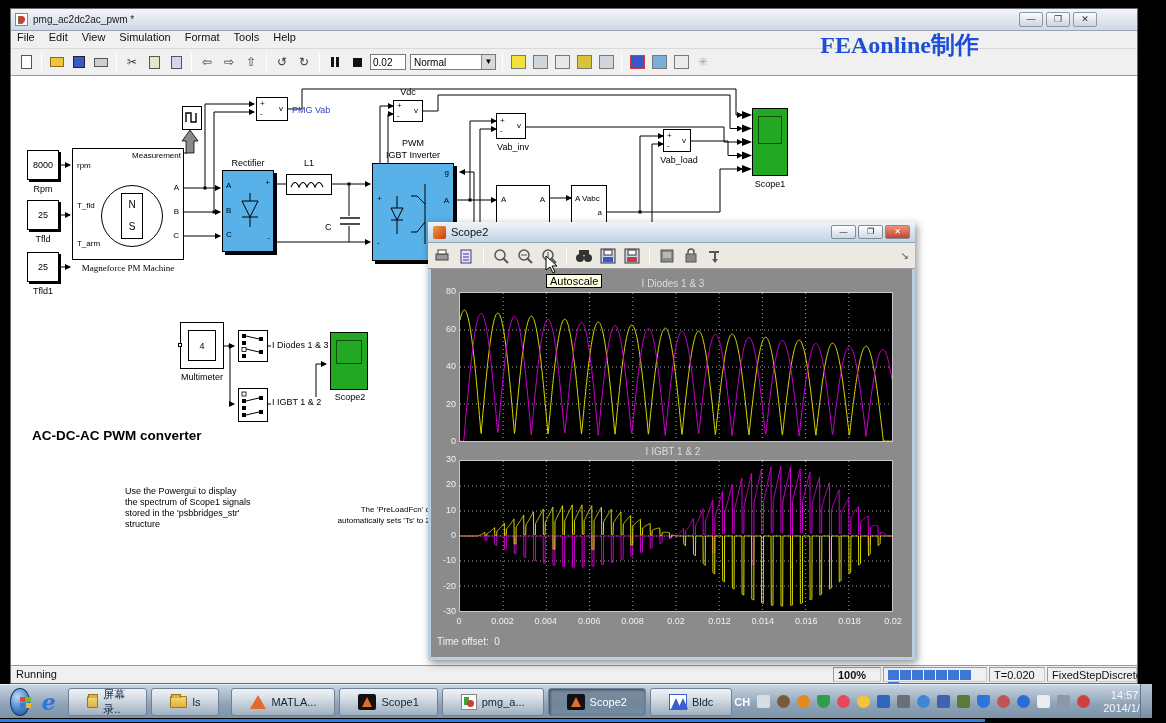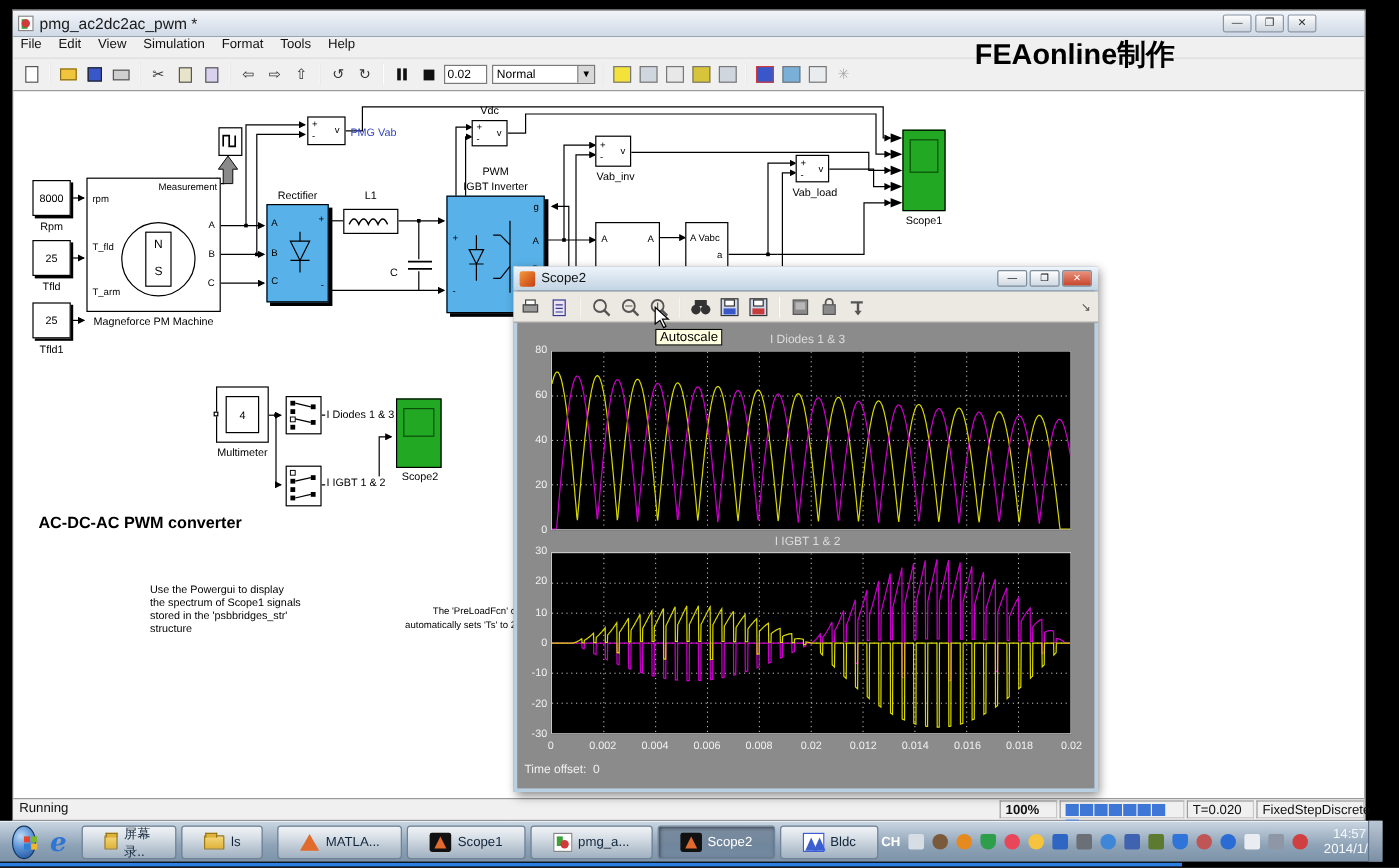--- a/index.html
+++ b/index.html
@@ -3,41 +3,41 @@
 <meta charset="utf-8">
 <style>
   html,body{margin:0;padding:0;background:#000;}
   *{box-sizing:border-box;font-family:"Liberation Sans",sans-serif;}
   .abs{position:absolute;}
   .screen{position:relative;width:1166px;height:723px;background:#000;overflow:hidden;}
 
   
   .mainwin{left:10px;top:8px;width:1128px;height:676px;background:#fff;border:1px solid #6b6b6b;}
   .titlebar{left:0;top:0;width:100%;height:22px;background:linear-gradient(#f2f5f9,#cfd9e6);display:flex;align-items:center;padding:0 4px;border-bottom:1px solid #9aa5b1;}
-  .title-text{font-size:13px;color:#1a1a1a;margin-left:5px;}
+  .title-text{font-size:10px;color:#1a1a1a;margin-left:5px;}
   .winbtns{position:absolute;right:40px;top:3px;display:flex;gap:3px;}
   .winbtn{width:24px;height:15px;background:linear-gradient(#fdfdfd,#cdd5de);border:1px solid #8a97a6;border-radius:2px;font-size:9px;line-height:13px;text-align:center;color:#333;}
   .menubar{left:0;top:22px;width:100%;height:18px;background:#f0f0f0;display:flex;align-items:flex-start;padding-left:6px;gap:14px;border-bottom:1px solid #d9d9d9;}
   .menu-item{font-size:11px;color:#111;}
   .toolbar{left:0;top:40px;width:100%;height:27px;background:#f0f0f0;display:flex;align-items:center;padding-left:6px;gap:4px;border-bottom:1px solid #9a9a9a;}
   .tbi{width:18px;height:17px;display:flex;align-items:center;justify-content:center;font-size:12px;color:#333;}
   .tbsep{width:1px;height:18px;background:#bbb;border-right:1px solid #fff;margin:0 2px;}
   .shape-page{width:11px;height:14px;background:#fff;border:1px solid #555;}
   .shape-folder{width:14px;height:10px;background:#f0c53c;border:1px solid #8a6d1a;}
   .shape-floppy{width:12px;height:12px;background:#3a57c9;border:1px solid #222;}
   .shape-printer{width:14px;height:9px;background:#cfcfcf;border:1px solid #555;}
   .shape-clip{width:11px;height:13px;background:#e8e4c9;border:1px solid #555;}
   .shape-stop{width:9px;height:9px;background:#111;}
   .pausebars{display:flex;gap:2px;}
   .pausebars i{display:block;width:3px;height:10px;background:#111;}
   .simtime{width:36px;height:16px;border:1px solid #7a7a7a;background:#fff;font-size:10px;padding:0 2px;}
   .simmode{width:86px;height:16px;border:1px solid #7a7a7a;background:#fff;font-size:10px;display:flex;align-items:center;justify-content:space-between;padding-left:3px;font-family:"Liberation Mono",monospace;}
   .ddarrow{width:14px;height:14px;background:#d8d8d8;border-left:1px solid #888;font-size:8px;text-align:center;line-height:14px;}
   .cicon{width:15px;height:14px;border:1px solid #777;}
-  .watermark{right:158px;top:20px;font-family:Liberation Sans, sans-serif;font-size:24px;font-weight:bold;color:#000000;z-index:30;}
+  .watermark{right:158px;top:20px;font-family:Liberation Serif, serif;font-size:24px;font-weight:bold;color:#1d4ed8;z-index:30;}
   .statusbar{left:0;top:656px;width:100%;height:18px;background:#f0f0f0;border-top:1px solid #999;font-size:11px;color:#111;}
   .statuscell{position:absolute;top:1px;height:15px;border:1px solid #c8c8c8;border-top-color:#9a9a9a;border-left-color:#9a9a9a;padding:1px 4px;font-size:11px;}
   .pblock{display:inline-block;width:11px;height:10px;background:#3e77d6;margin-right:1px;}
 
   
   .blk{position:absolute;border:1px solid #000;background:#fff;font-size:9px;}
   .blklabel{position:absolute;font-size:9px;color:#000;text-align:center;white-space:nowrap;}
   .portlbl{position:absolute;font-size:8px;color:#000;white-space:nowrap;}
   .blueblk{background:#58b1e8;box-shadow:3px 3px 0 #000;}
   .greenblk{background:#22a822;}
@@ -265,21 +265,21 @@
       <div class="abs" style="left:28px;top:36px;width:62px;height:62px;border:1px solid #000;border-radius:50%;"></div>
       <div class="abs" style="left:48px;top:44px;width:22px;height:46px;border:1px solid #000;text-align:center;font-size:10px;line-height:22px;">N<br>S</div>
       <span class="portlbl" style="left:4px;top:12px;">rpm</span>
       <span class="portlbl" style="left:4px;top:52px;">T_fld</span>
       <span class="portlbl" style="left:4px;top:90px;">T_arm</span>
       <span class="portlbl" style="right:4px;top:34px;">A</span>
       <span class="portlbl" style="right:4px;top:58px;">B</span>
       <span class="portlbl" style="right:4px;top:82px;">C</span>
       <span class="portlbl" style="right:2px;top:2px;">Measurement</span>
     </div>
-    <div class="blklabel" style="left:72px;top:263px;width:112px;">Magneforce PM Machine</div>
+    <div class="blklabel" style="left:72px;top:263px;width:112px;font-family:Liberation Serif, serif;">Magneforce PM Machine</div>
 
     <div class="blk" style="left:182px;top:106px;width:20px;height:24px;">
       <svg width="18" height="22">
           <polyline points="3,15 3,6 8,6 8,15 13,15 13,6" fill="none" stroke="#000" stroke-width="1.4"></polyline>
         </svg>
     </div>
 
     <div class="blk blueblk" style="left:222px;top:170px;width:52px;height:82px;">
       <span class="portlbl" style="left:3px;top:10px;">A</span>
       <span class="portlbl" style="left:3px;top:35px;">B</span>

